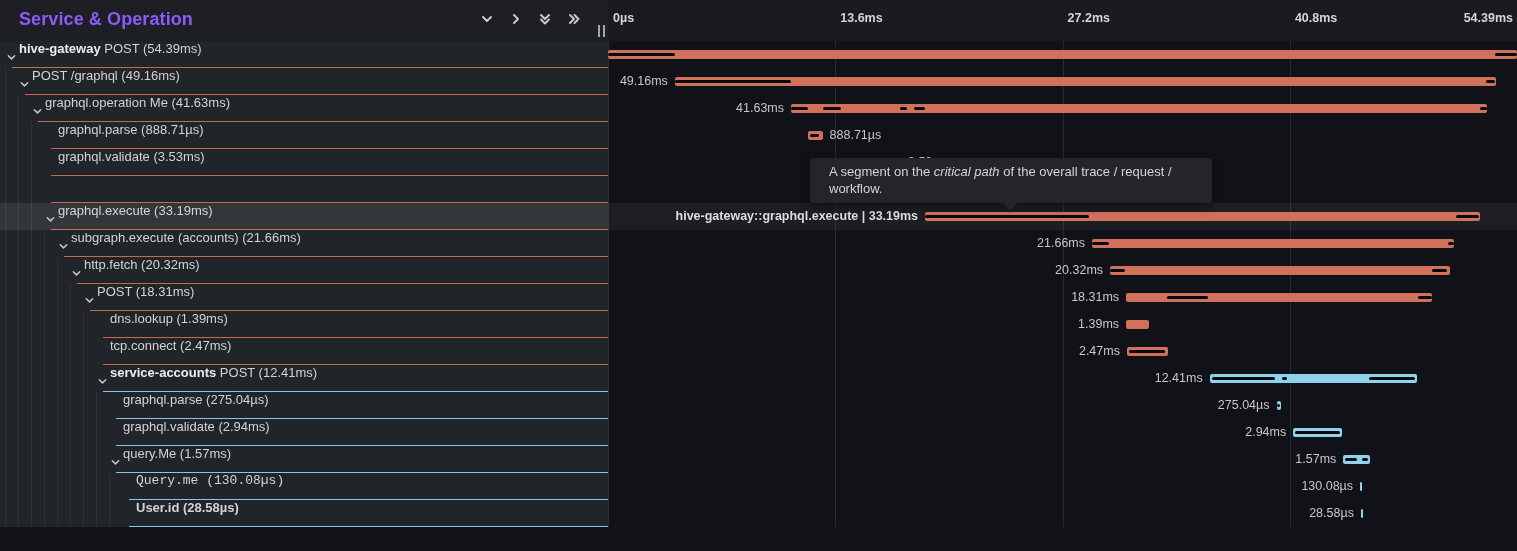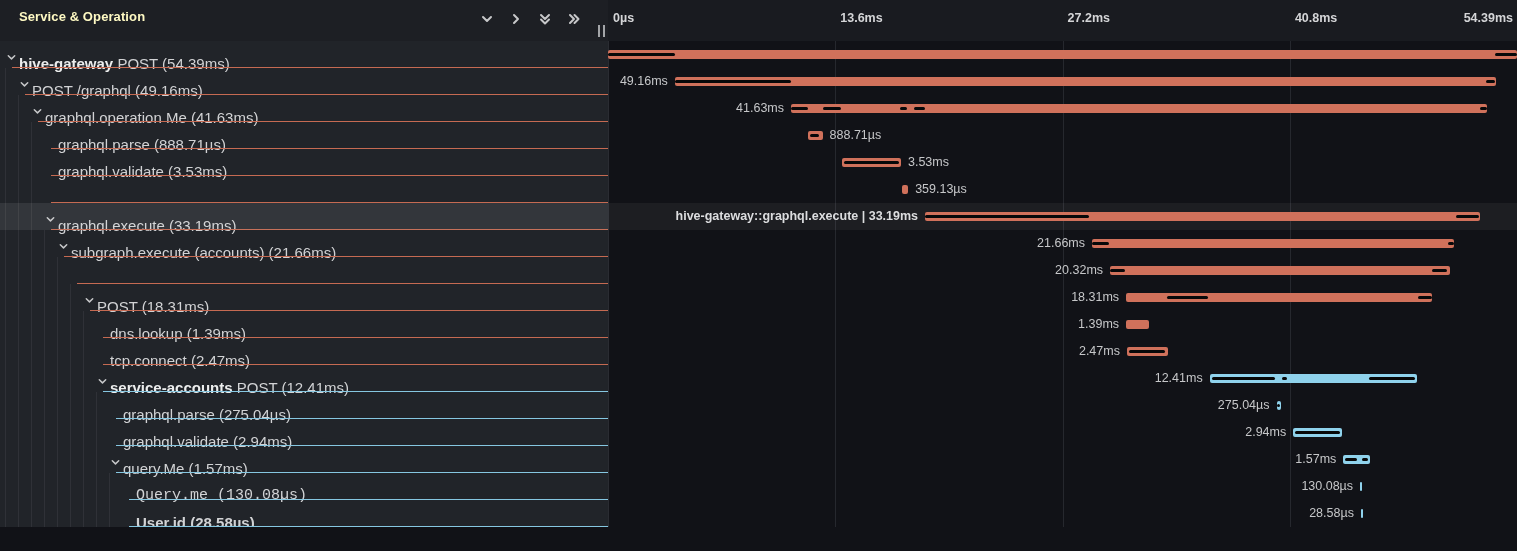--- a/index.html
+++ b/index.html
@@ -5,41 +5,41 @@
   * { margin:0; padding:0; box-sizing:border-box; }
   html,body { background:#0e0f13; }
   .app {
     position:relative; width:1517px; height:551px; overflow:hidden;
     background:#111217; font-family:"Liberation Sans", sans-serif;
     -webkit-font-smoothing:antialiased; color:#d0d1d3;
   }
   
   .hdr { position:absolute; left:0; top:0; width:1517px; height:41px; background:#191b20; }
   .hdr-left { position:absolute; left:0; top:0; width:608px; height:41px; background:#1d1f24; }
-  .title { position:absolute; left:19px; top:9px; font-size:13px; font-weight:700; color:#fef9c3; letter-spacing:.1px; }
+  .title { position:absolute; left:19px; top:9px; font-size:18px; font-weight:700; color:#8b5cf6; letter-spacing:.1px; }
   .tools { position:absolute; left:476px; top:9px; height:24px; display:flex; gap:7px; }
   .ibtn { width:22px; height:22px; display:flex; align-items:center; justify-content:center; background:transparent; border:none; cursor:pointer; }
   .ibtn svg { stroke:#c7c8ca; fill:none; stroke-width:2; stroke-linecap:round; stroke-linejoin:round; }
   .resize-handle { position:absolute; left:596px; top:25px; width:10px; height:12px; display:flex; gap:3px; justify-content:center; cursor:col-resize; }
   .resize-handle i { display:block; width:2px; height:12px; background:#a3a5a8; }
   
   .tick-label { position:absolute; top:11px; font-size:12.5px; font-weight:600; color:#d4d5d7; }
   
   .left-rows { position:absolute; left:0; top:41px; width:608px; height:486px; background:#212429; }
   .timeline  { position:absolute; left:0; top:41px; width:1517px; height:486px; }
   .gridline  { position:absolute; top:-41px; width:1px; height:527px; background:#26282e; }
   .gridline.zero { background:#2a2c32; }
   .guide { position:absolute; width:1px; background:#2f3137; }
   .row-hl { position:absolute; left:0; width:1517px; height:27px; background:rgba(255,255,255,0.05); }
   .row-hl-left { position:absolute; left:0; width:608px; height:27px; background:rgba(255,255,255,0.04); }
   
   .lrow { position:absolute; left:0; width:608px; height:27px; cursor:pointer; }
   .lrow .chev { position:absolute; top:8px; }
   .lrow .chev svg { stroke:#c7c8ca; fill:none; stroke-width:1.6; stroke-linecap:round; stroke-linejoin:round; }
-  .lrow .lbl { position:absolute; top:14px; font-size:15px; color:#d2d3d5; white-space:nowrap; }
+  .lrow .lbl { position:absolute; top:0; font-size:13px; color:#d2d3d5; white-space:nowrap; }
   .lrow .lbl b { font-weight:700; color:#eceded; }
   .rborder { position:absolute; height:1px; }
   
   .bar { position:absolute; height:9px; border-radius:2px; }
   .crit { position:absolute; height:3px; background:#070809; border-radius:1.5px; }
   .blabel { position:absolute; height:19px; line-height:19px; font-size:12.5px; color:#c6c7c9; white-space:nowrap; }
   .blabel.hl { color:#dcdddf; font-weight:700; }
   
   .tooltip { position:absolute; left:810px; top:158px; width:402px; min-height:44px;
     background:#23252b; border-radius:3px; padding:5px 19px 6px 19px; z-index:60;
@@ -101,20 +101,26 @@
         <div class="lbl" style="left: 58px;">graphql.execute (33.19ms)</div>
       </div>
       <div class="rborder" style="top: 188px; left: 51px; width: 557px; background: rgb(197, 106, 82);"></div>
       <div class="lrow" style="top: 189px;">
         <div class="chev" style="left: 58px;"><svg width="11" height="11" viewBox="0 0 12 12">
             <path d="M2.5 4l3.5 3.5L9.5 4"></path>
           </svg></div>
         <div class="lbl" style="left: 71px; text-align: center;">subgraph.execute (accounts) (21.66ms)</div>
       </div>
       <div class="rborder" style="top: 215px; left: 64px; width: 544px; background: rgb(197, 106, 82);"></div>
+      <div class="lrow" style="top: 216px;">
+        <div class="chev" style="left: 71px;"><svg width="11" height="11" viewBox="0 0 12 12">
+            <path d="M2.5 4l3.5 3.5L9.5 4"></path>
+          </svg></div>
+        <div class="lbl" style="left: 84px;">http.fetch (20.32ms)</div>
+      </div>
       <div class="rborder" style="top: 242px; left: 77px; width: 531px; background: rgb(197, 106, 82);"></div>
       <div class="lrow" style="top: 243px;">
         <div class="chev" style="left: 84px;"><svg width="11" height="11" viewBox="0 0 12 12">
             <path d="M2.5 4l3.5 3.5L9.5 4"></path>
           </svg></div>
         <div class="lbl" style="left: 97px;">POST (18.31ms)</div>
       </div>
       <div class="rborder" style="top: 269px; left: 90px; width: 518px; background: rgb(197, 106, 82);"></div>
       <div class="lrow" style="top: 270px;">
         <div class="lbl" style="left: 110px;">dns.lookup (1.39ms)</div>
@@ -261,13 +267,17 @@
         <div class="tick-label" style="right: 4px;">54.39ms</div>
       </div>
     <div class="resize-handle">
         <i></i>
         <i></i>
       </div>
   </div>
 
   <div class="bottom-strip"></div>
 
+  <div class="tooltip">
+    <span><span>A segment on the </span><em>critical path</em><span> of the overall trace / request / workflow.</span></span>
+    <div class="caret"></div>
+  </div>
 </div>
 
 </body></html>

